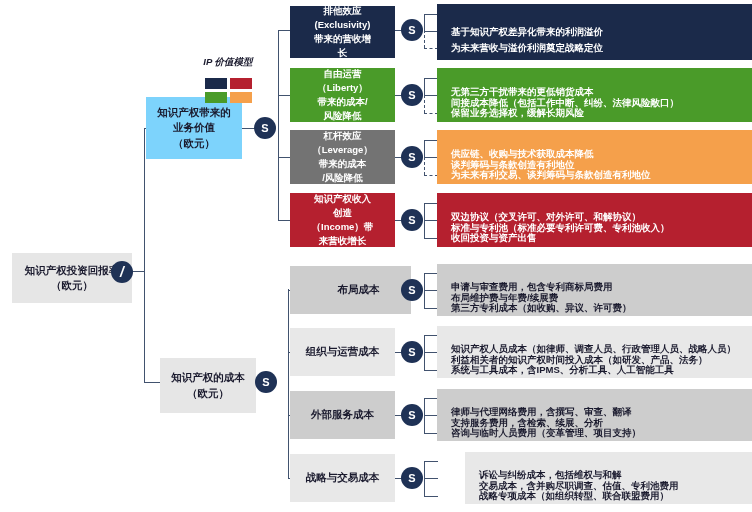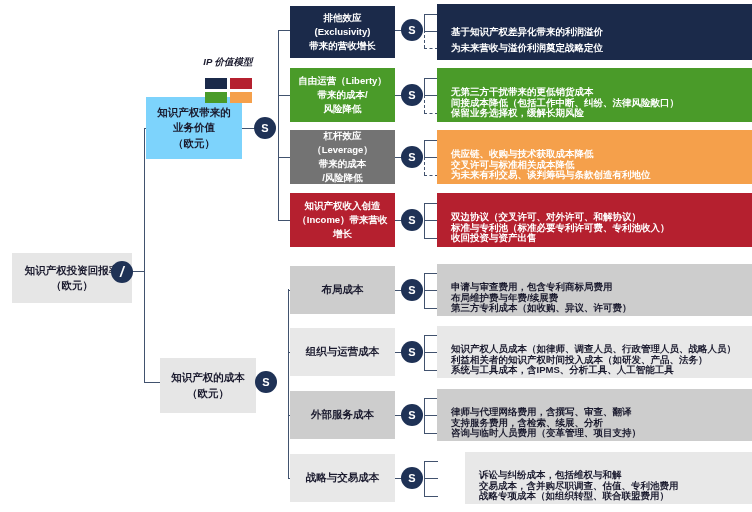--- a/index.html
+++ b/index.html
@@ -33,21 +33,21 @@
     z-index:4;
   }
   .gbox.shade-a{background:#e6e6e6;}
   .gbox.shade-b{background:#7dd3fc;}
   .gbox.shade-c{background:#e8e8e8;}
 
   
   .cbox{
     position:absolute;display:flex;align-items:center;justify-content:center;
     text-align:center;font-weight:bold;font-size:9.5px;line-height:1.5;
-    color:#ffffff;z-index:4;padding:0 6px;box-sizing:border-box;
+    color:#ffffff;z-index:4;padding:0 20px;box-sizing:border-box;
   }
 
   
   .panel{
     position:absolute;box-sizing:border-box;
     display:flex;flex-direction:column;justify-content:center;
     padding:20px 0 4px 14px;z-index:3;
   }
   .panel .row{
     font-size:9.5px;font-weight:bold;line-height:1.1;
@@ -169,21 +169,21 @@
   </div>
   <div class="ln lnh" style="left:395px;top:157px;width:8px;"></div>
   <div class="node" style="left:402px;top:147px;">S</div>
   <div class="ln lnv" style="left:424px;top:140px;height:18px;"></div>
   <div class="dash-v" style="left:424px;top:157px;height:18px;"></div>
   <div class="ln lnh" style="left:424px;top:140px;width:14px;"></div>
   <div class="ln lnh" style="left:424px;top:157px;width:14px;"></div>
   <div class="dash-h" style="left:424px;top:175px;width:14px;"></div>
   <div class="panel dark" style="left:437px;top:130px;width:315px;height:54px;background:#f5a04b;">
     <div class="row">供应链、收购与技术获取成本降低</div>
-    <div class="row">交叉许可与标准相关成本降低</div>
+    <div class="row">谈判筹码与条款创造有利地位</div>
     <div class="row">为未来有利交易、谈判筹码与条款创造有利地位</div>
   </div>
 
   <div class="ln lnh" style="left:278px;top:220px;width:12px;"></div>
   <div class="cbox" style="left:290px;top:193px;width:105px;height:54px;background:#b5202f;">
     <div>
       <div>知识产权收入创造</div>
       <div>（Income）带来营收增长</div>
     </div>
   </div>
@@ -193,21 +193,21 @@
   <div class="ln lnh" style="left:424px;top:203px;width:14px;"></div>
   <div class="ln lnh" style="left:424px;top:220px;width:14px;"></div>
   <div class="ln lnh" style="left:424px;top:238px;width:14px;"></div>
   <div class="panel dark" style="left:437px;top:193px;width:335px;height:54px;background:#b5202f;">
     <div class="row">双边协议（交叉许可、对外许可、和解协议）</div>
     <div class="row">标准与专利池（标准必要专利许可费、专利池收入）</div>
     <div class="row">收回投资与资产出售</div>
   </div>
 
   <div class="ln lnh" style="left:288px;top:290px;width:12px;"></div>
-  <div class="gbox shade-b" style="left:290px;top:266px;width:105px;height:48px;background:#cdcdcd;">
+  <div class="gbox shade-b" style="left:290px;top:266px;width:105px;height:48px;background:#cdcdcd;padding-left:16px;">
     <div>布局成本</div>
   </div>
   <div class="ln lnh" style="left:395px;top:290px;width:8px;"></div>
   <div class="node" style="left:402px;top:280px;">S</div>
   <div class="ln lnv" style="left:424px;top:273px;height:36px;"></div>
   <div class="ln lnh" style="left:424px;top:273px;width:14px;"></div>
   <div class="ln lnh" style="left:424px;top:290px;width:14px;"></div>
   <div class="ln lnh" style="left:424px;top:308px;width:14px;"></div>
   <div class="panel light" style="left:437px;top:264px;width:315px;height:52px;background:#cdcdcd;">
     <div class="row">申请与审查费用，包含专利商标局费用</div>

